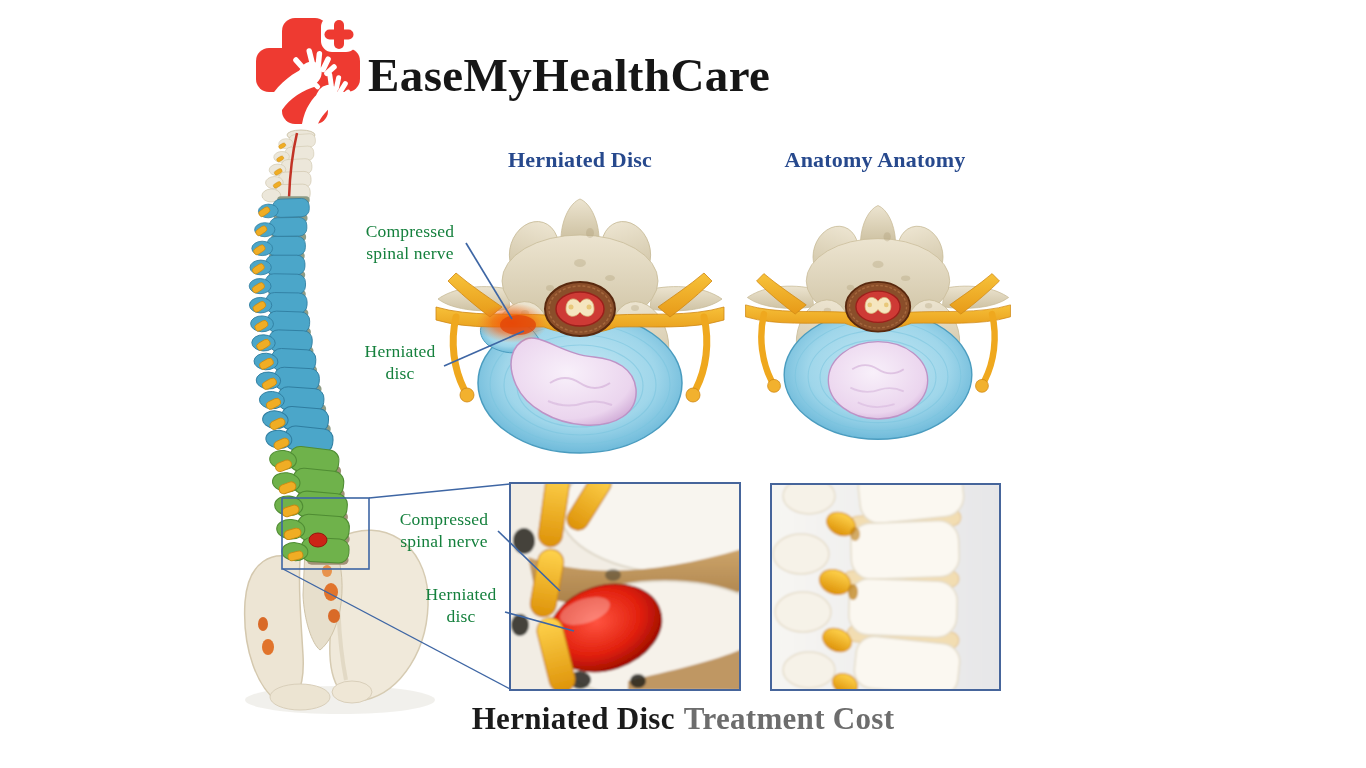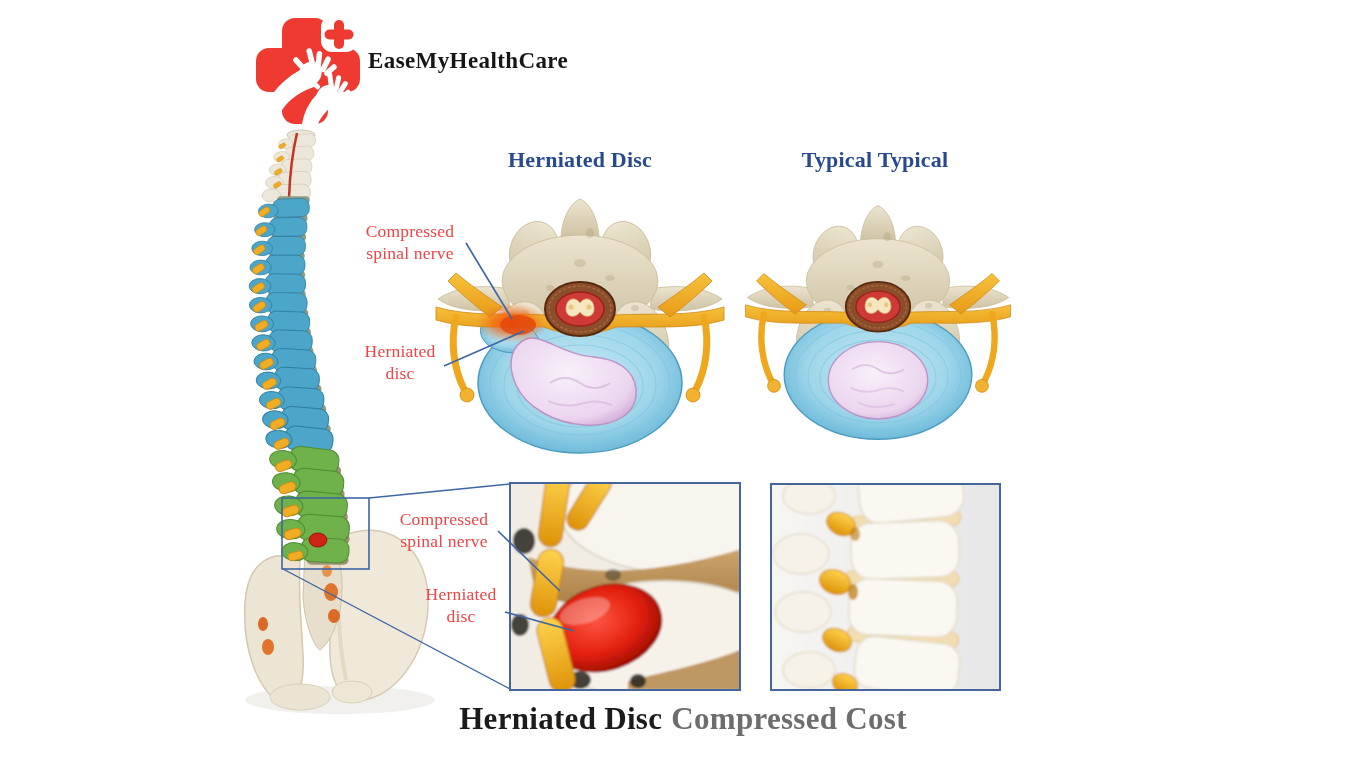--- a/index.html
+++ b/index.html
@@ -1,22 +1,22 @@
 <!DOCTYPE html>
 <html><head>
 <meta charset="utf-8">
 <style>
   html,body{margin:0;padding:0;background:#fff;}
   #canvas{position:relative;width:1366px;height:768px;background:#fff;overflow:hidden;
           font-family:"Liberation Sans",sans-serif;}
   .abs{position:absolute;font-family:Liberation Serif, serif;}
   #art{position:absolute;left:0;top:0;width:1366px;height:768px;}
   .heading{font-size:22px;font-weight:bold;color:#27498d;text-align:center;letter-spacing:.2px;}
-  .label{font-size:17.5px;color:#ef4444;text-align:center;line-height:1.28;letter-spacing:.2px;}
-  #brand{font-family:"Liberation Serif",serif;font-weight:bold;font-size:23px;color:#161616;
+  .label{font-size:17.5px;color:#15803d;text-align:center;line-height:1.28;letter-spacing:.2px;}
+  #brand{font-family:"Liberation Serif",serif;font-weight:bold;font-size:47px;color:#161616;
          letter-spacing:.4px;white-space:nowrap;}
   #main-title{left:0;top:701px;width:1366px;text-align:center;font-size:31px;font-weight:bold;letter-spacing:.3px;}
   #main-title .t1{color:#1b1b1b;}
   #main-title .t2{color:#6d6d6d;margin-left:9px;}
 </style>
 </head>
 <body>
 
 <div id="canvas">
 
@@ -346,27 +346,27 @@
   <line x1="466" y1="243" x2="512" y2="319" stroke-width="1.7" stroke="#3e66a4"></line>
   <line x1="444" y1="366" x2="524" y2="331" stroke-width="1.7" stroke="#3e66a4"></line>
   <line x1="498" y1="531" x2="560" y2="591" stroke-width="1.7" stroke="#3e66a4"></line>
   <line x1="505" y1="612" x2="574" y2="631" stroke-width="1.7" stroke="#3e66a4"></line>
 </svg>
 
 <div id="brand" class="abs" style="left:368px;top:48px;">EaseMyHealthCare</div>
 
 <div class="abs heading" style="left:435px;top:147px;width:290px;">Herniated Disc</div>
 
-<div class="abs heading" style="left:730px;top:147px;width:290px;">Typical Typical</div>
+<div class="abs heading" style="left:730px;top:147px;width:290px;">Anatomy Anatomy</div>
 
 <div class="abs label" style="left:357px;top:220px;width:106px;">Compressed spinal nerve</div>
 
 <div class="abs label" style="left:358px;top:340px;width:84px;">Herniated disc</div>
 
 <div class="abs label" style="left:392px;top:508px;width:104px;">Compressed spinal nerve</div>
 
 <div class="abs label" style="left:417px;top:583px;width:88px;">Herniated disc</div>
 
 <div id="main-title" class="abs">
-  <span class="t1">Herniated Disc</span><span class="t2">Compressed Cost</span>
+  <span class="t1">Herniated Disc</span><span class="t2">Treatment Cost</span>
 </div>
 
 </div>
 
 </body></html>

